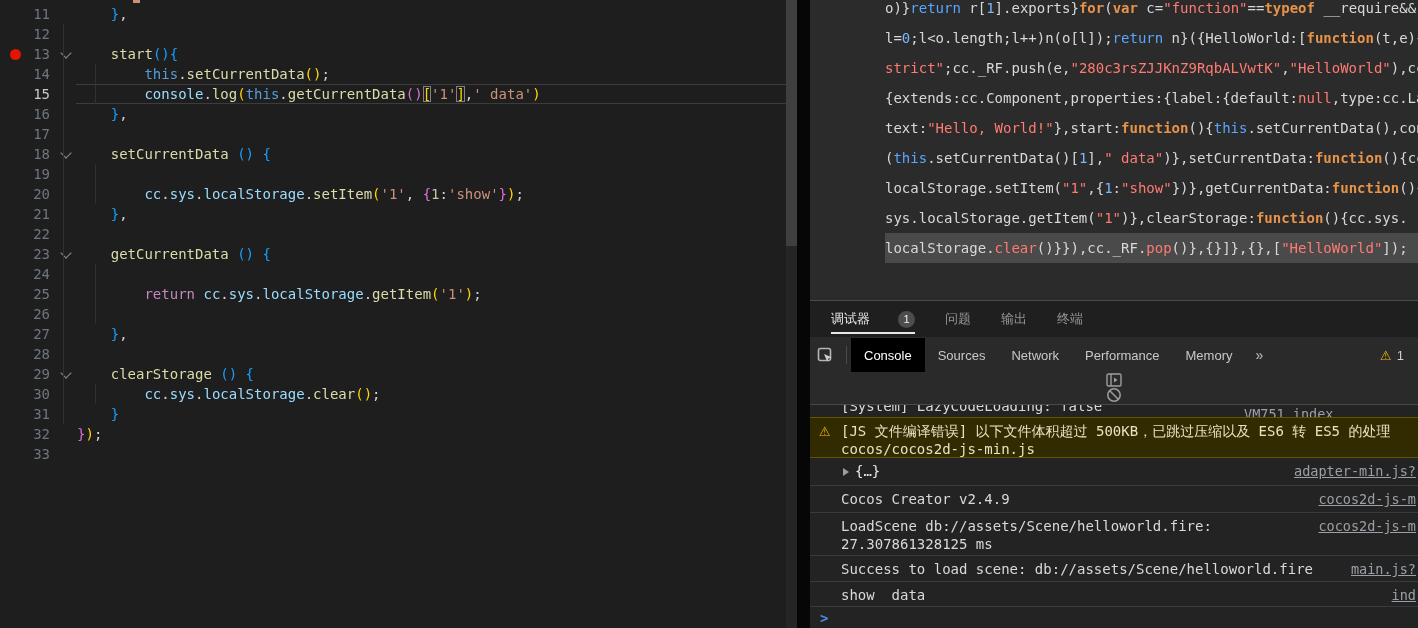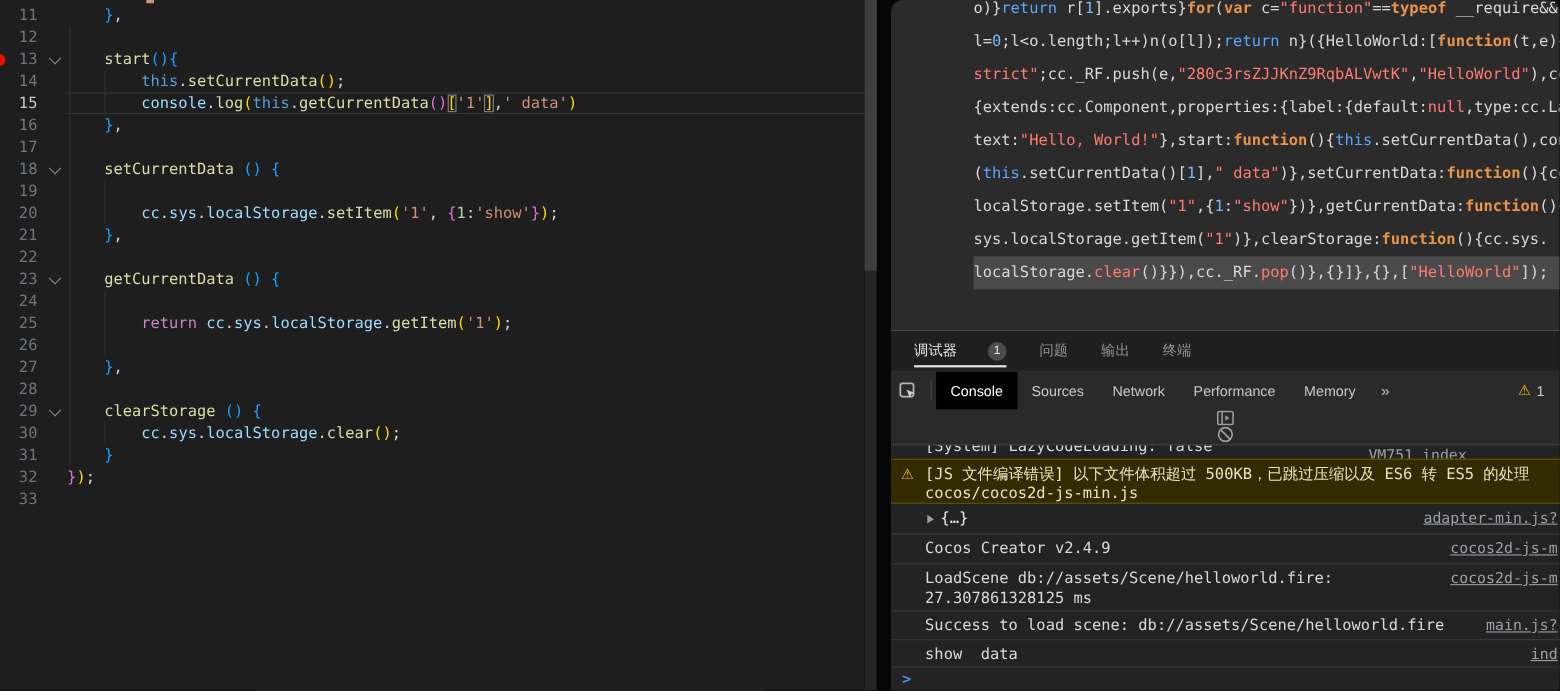--- a/index.html
+++ b/index.html
@@ -1,21 +1,21 @@
 <!DOCTYPE html>
 <html><head>
 <meta charset="utf-8">
 <style>
   html,body{margin:0;padding:0;background:#111;}
   .screen{position:relative;width:1418px;height:628px;overflow:hidden;background:#060606;
           font-family:"DejaVu Sans Mono",monospace;}
   
   .editor{position:absolute;left:0;top:0;width:786px;height:628px;background:#1e1e1e;overflow:hidden;}
   #editor-lines{position:absolute;left:0;top:4px;right:0;}
-  .ed-line{display:flex;height:20px;line-height:20px;font-size:14px;white-space:pre;}
+  .ed-line{display:flex;height:20px;line-height:20px;font-size:14px;white-space:pre;padding-left:16px;}
   .ed-gutter{position:relative;flex:none;width:60px;height:20px;}
   .ed-num{position:absolute;left:0;top:0;width:34px;text-align:right;color:#6e7681;font-size:14px;}
   .cur .ed-num{color:#c8c8c8;}
   .ed-bp{position:absolute;left:-6px;top:5px;width:11px;height:11px;border-radius:50%;background:#e51400;}
   .ed-chev{position:absolute;left:46px;top:5px;width:7px;height:7px;
            border-right:1.6px solid #8a8a8a;border-bottom:1.6px solid #8a8a8a;transform:rotate(45deg);}
   .ed-code{flex:1;padding-left:1px;}
   .cur .ed-code{box-shadow:inset 0 1px 0 #3c3c3c, inset 0 -1px 0 #3c3c3c;}
   .guide{position:absolute;width:1px;background:#313131;}
   .ed-scroll-track{position:absolute;left:786px;top:0;width:11px;height:628px;background:#252525;}
@@ -23,21 +23,21 @@
   .top-frag{position:absolute;left:133px;top:0;width:7px;height:3px;background:#ce9178;}
   
   .tk-pln{color:#d4d4d4}.tk-fn{color:#dcdcaa}.tk-prp{color:#9cdcfe}.tk-ths{color:#569cd6}
   .tk-ctl{color:#c586c0}.tk-str{color:#ce9178}.tk-num{color:#b5cea8}
   .tk-bg1{color:#ffd700}.tk-bg2{color:#da70d6}.tk-bg3{color:#179fff}
   .tk-mbr{color:#ffd700;outline:1px solid #828282;outline-offset:-1px;}
   
   .tk-dp{color:#d8d8d8}.tk-dk{color:#e8934a;font-weight:bold}.tk-dc{color:#58a6ff}
   .tk-ds{color:#ff7b72}.tk-dn{color:#79b8ff}
   
-  .devtools{position:absolute;left:810px;top:0;width:608px;height:628px;background:#2b2b2b;border-radius:11px;}
+  .devtools{position:absolute;left:810px;top:0;width:608px;height:628px;background:#2b2b2b;}
   .src{position:absolute;left:0;top:0;width:608px;height:300px;overflow:hidden;border-bottom:1px solid #4a4a4a;}
   #src-lines{margin-top:-7px;padding-left:75px;}
   .src-line{height:30px;line-height:30px;font-size:14px;white-space:pre;}
   .src-line.hl{background:#4a4a4a;}
   
   .panel-tabs{position:absolute;left:0;top:301px;width:608px;height:36px;background:#1f1f1f;
               display:flex;align-items:center;padding-left:21px;box-sizing:border-box;
               font-family:"Liberation Sans",sans-serif;font-size:13px;color:#969696;}
   .ptab{position:relative;margin-right:30px;display:flex;align-items:center;height:100%;}
   .ptab.active{color:#e7e7e7;gap:20px;}

